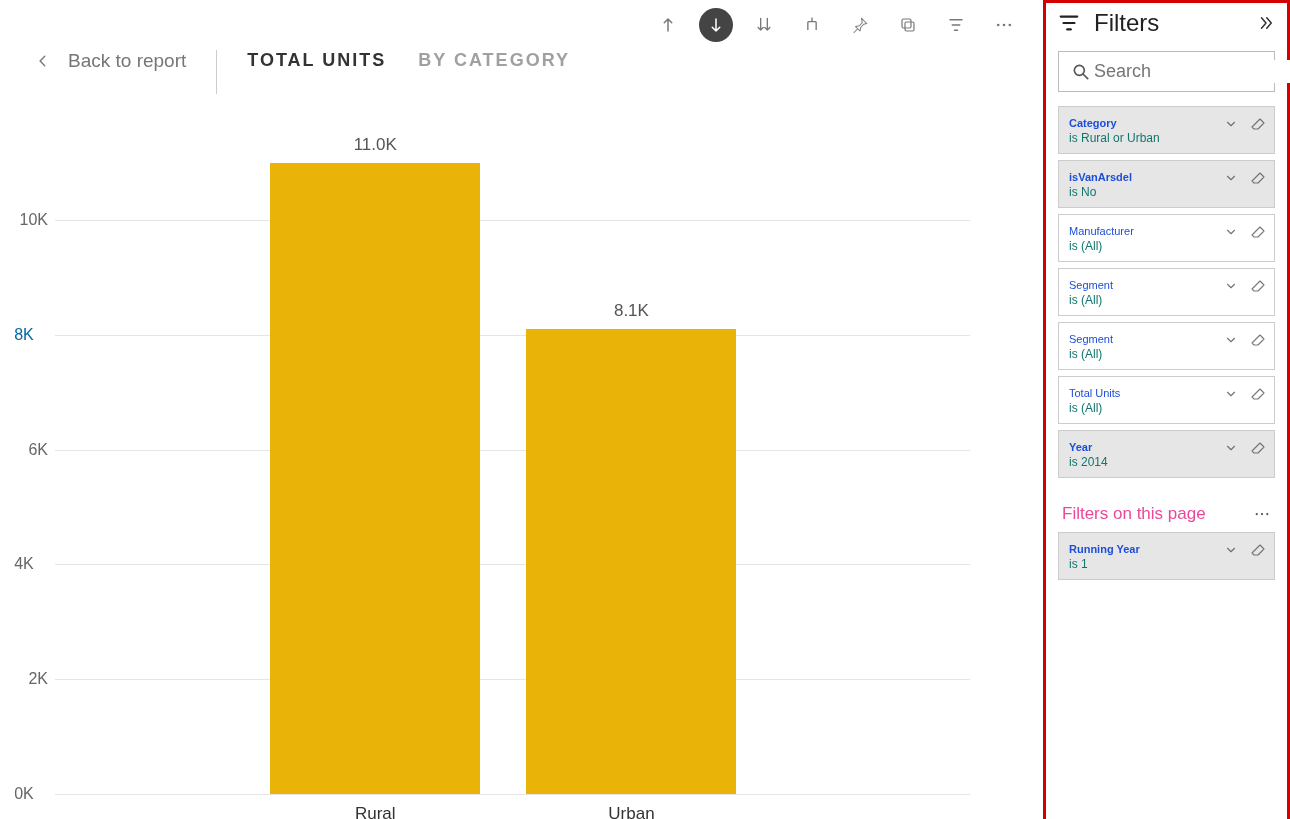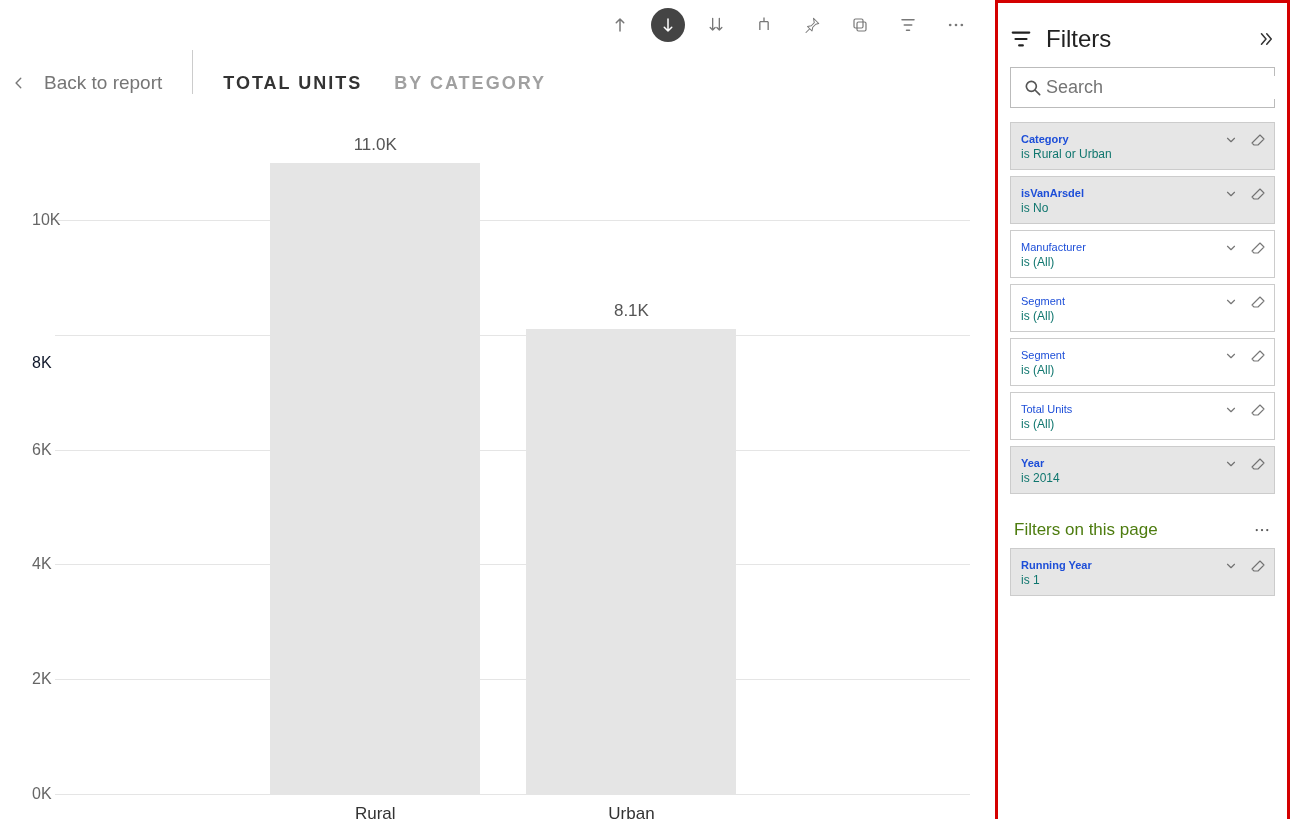--- a/index.html
+++ b/index.html
@@ -2,48 +2,48 @@
 <html><head>
 <meta charset="utf-8">
 <style>
   * { box-sizing: border-box; }
   html, body { margin: 0; padding: 0; font-family: "Segoe UI", Arial, sans-serif; background:#fff; color:#333; }
   .app { width:1290px; height:819px; display:flex; position:relative; background:#fff; }
   .main { flex:1 1 auto; padding:0; position:relative; }
   .topbar { position:absolute; top:8px; right:22px; display:flex; gap:14px; align-items:center; }
   .topbar .icon { width:34px; height:34px; display:flex; align-items:center; justify-content:center; color:#787878; border-radius:50%; cursor:pointer; }
   .topbar .icon.active { background:#444; color:#fff; }
-  .header { display:flex; align-items:flex-end; gap:30px; padding:50px 0 0 12px; }
+  .header { display:flex; align-items:flex-start; gap:30px; padding:50px 0 0 36px; }
   .back { display:flex; align-items:center; gap:18px; cursor:pointer; color:#767676; font-size:19px; }
   .divider { width:1px; height:44px; background:#ccc; }
   .tabs { display:flex; gap:32px; }
   .tab { font-size:18px; letter-spacing:2px; text-transform:uppercase; color:#a0a0a0; cursor:pointer; font-weight:600; }
   .tab.active { color:#333; }
   .chart-area { position:relative; margin:40px 0 0 0; width:970px; height:700px; }
-  .y-tick { position:absolute; right:8px; color:#666; font-size:16px; transform:translateY(-50%);padding-left:32px; }
+  .y-tick { position:absolute; right:8px; color:#666; font-size:16px; transform:translateY(-50%); }
   .gridline { position:absolute; left:55px; right:0; height:1px; background:#e5e5e5; }
   .plot { position:absolute; left:55px; right:0; top:0; bottom:40px; }
-  .bar { position:absolute; bottom:0; background:#e5e5e5; }
+  .bar { position:absolute; bottom:0; background:#eab308; }
   .bar-label { position:absolute; width:100%; text-align:center; top:-28px; color:#555; font-size:17px; }
   .x-cat { position:absolute; bottom:-30px; color:#333; font-size:17px; transform:translateX(-50%); }
-  .filters-pane { width:295px; border:3px solid #d40000; border-bottom:none; padding:16px 8px 0 8px; background:#fff; position:relative; }
+  .filters-pane { width:247px; border:3px solid #d40000; border-bottom:none; padding:0 8px 0 8px; background:#fff; position:relative; }
   .filters-head { display:flex; align-items:center; gap:14px; margin:6px 4px 14px 4px; }
   .filters-head .title { font-size:24px; color:#222; flex:1; }
   .filters-head .funnel { color:#222; }
   .filters-head .chevrons { color:#555; cursor:pointer; }
   .search { display:flex; align-items:center; gap:1px; border:1px solid #bbb; padding:8px 12px; margin:0 4px 14px 4px; }
   .search input { border:none; outline:none; font-size:18px; flex:1; color:#555; }
   .filter-card { border:1px solid #ccc; margin:6px 4px; padding:10px 10px 8px 10px; position:relative; background:#fff; }
   .filter-card.applied { background:#e6e6e6; }
   .filter-card .name { font-size:11px; color:#1d4ed8; }
   .filter-card.applied .name { font-weight:700; }
   .filter-card .status { font-size:12px; color:#0f766e; margin-top:2px; }
   .filter-card .actions { position:absolute; right:8px; top:10px; display:flex; gap:12px; color:#555; }
   .filter-card .actions .ico { cursor:pointer; opacity:.8; }
-  .page-filters-head { display:flex; align-items:center; justify-content:space-between; margin:26px 8px 8px 8px; color:#4d7c0f; font-size:17px; }
+  .page-filters-head { display:flex; align-items:center; justify-content:space-between; margin:26px 8px 8px 8px; color:#ec4899; font-size:17px; }
   svg { display:block; }
 </style>
 </head>
 <body>
 
 <div class="app">
   <div class="main">
 
     <div class="topbar">
       <span class="icon">
@@ -102,29 +102,29 @@
       </div>
       <div class="divider"></div>
       <div class="tabs">
         <div class="tab active">Total Units</div>
         <div class="tab">By Category</div>
       </div>
     </div>
 
     <div class="chart-area" id="chart">
         <div class="gridline" style="top: 660px;"></div>
-        <div class="y-tick" style="top: 660px; position: absolute; left: 0px; width: 48px; text-align: left; color: rgb(102, 102, 102); font-size: 16px; transform: translateY(-50%);">0K</div>
+        <div class="y-tick" style="top: 660px; position: absolute; left: 0px; width: 48px; text-align: center; color: rgb(102, 102, 102); font-size: 16px; transform: translateY(-50%);">0K</div>
         <div class="gridline" style="top: 545.217px;"></div>
         <div class="y-tick" style="top: 545.217px; position: absolute; left: 0px; width: 48px; text-align: right; color: rgb(102, 102, 102); font-size: 16px; transform: translateY(-50%);">2K</div>
         <div class="gridline" style="top: 430.435px;"></div>
         <div class="y-tick" style="top: 430.435px; position: absolute; left: 0px; width: 48px; text-align: center; color: rgb(102, 102, 102); font-size: 16px; transform: translateY(-50%);">4K</div>
         <div class="gridline" style="top: 315.652px;"></div>
         <div class="y-tick" style="top: 315.652px; position: absolute; left: 0px; width: 48px; text-align: right; color: rgb(102, 102, 102); font-size: 16px; transform: translateY(-50%);">6K</div>
         <div class="gridline" style="top: 200.87px;"></div>
-        <div class="y-tick" style="top: 200.87px; position: absolute; left: 0px; width: 48px; text-align: right; color: #0f172a; font-size: 16px; transform: translateY(-50%); margin-top: 28px;">8K</div>
+        <div class="y-tick" style="top: 200.87px; position: absolute; left: 0px; width: 48px; text-align: center; color: #0369a1; font-size: 16px; transform: translateY(-50%);">8K</div>
         <div class="gridline" style="top: 86.087px;"></div>
         <div class="y-tick" style="top: 86.087px; position: absolute; left: 0px; width: 48px; text-align: right; color: rgb(102, 102, 102); font-size: 16px; transform: translateY(-50%);">10K</div>
         <div class="plot">
           <div class="bar" style="left: 215.25px; width: 210px; height: 631.304px;">
             <div class="bar-label">11.0K</div>
           </div>
           <div class="x-cat" style="left: 320.25px;">Rural</div>
           <div class="bar" style="left: 471.45px; width: 210px; height: 464.87px;">
             <div class="bar-label">8.1K</div>
           </div>

